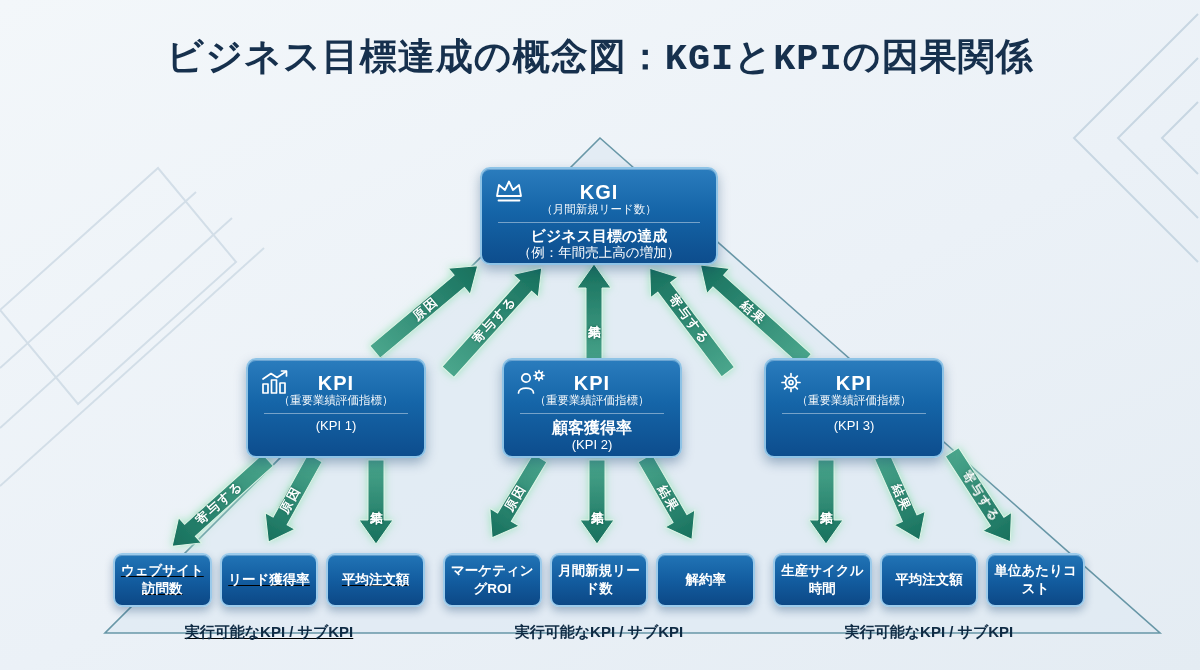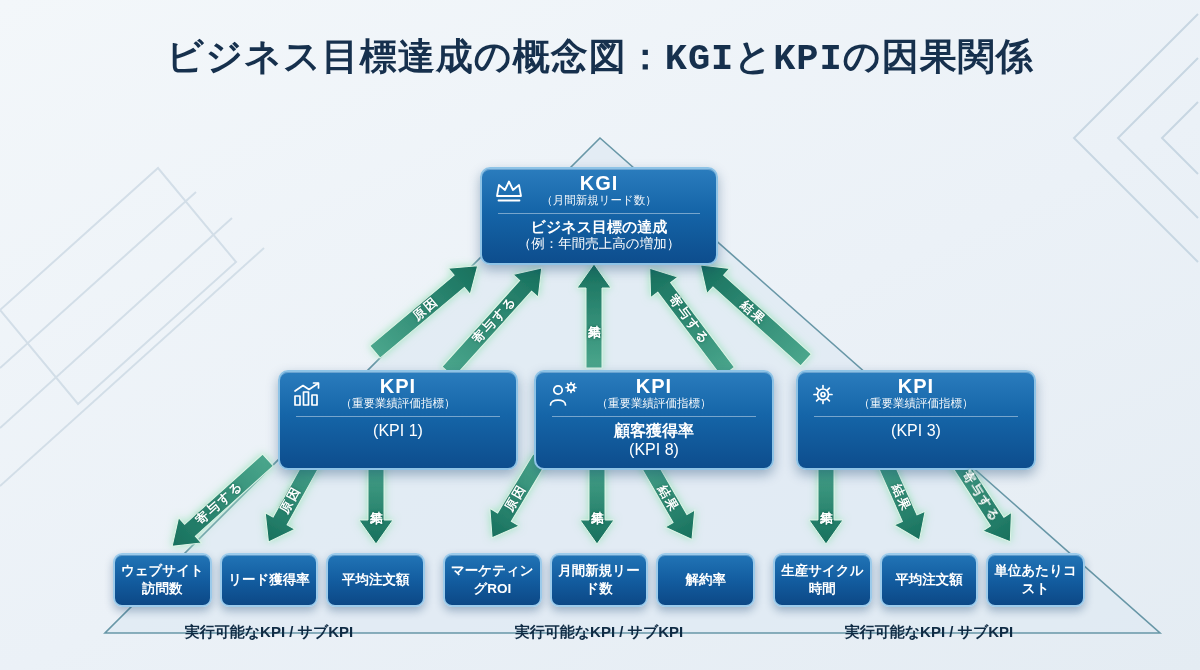--- a/index.html
+++ b/index.html
@@ -19,29 +19,29 @@
   svg.underlay { position:absolute; left:0; top:0; }
   
   .box {
     position:absolute; box-sizing:border-box;
     background:linear-gradient(180deg,#2a7cbd 0%,#1565a8 45%,#0d4d8d 100%);
     border:2px solid #8ec3e6; border-radius:10px;
     box-shadow:0 5px 12px rgba(15,60,105,.35), inset 0 1px 0 rgba(255,255,255,.3);
     color:#fff; text-align:center;
   }
   .kgi-box  { left:480px; top:167px; width:238px; height:98px; }
-  .kpi-box  { top:370px; width:240px; height:100px;margin-left:32px; }
+  .kpi-box  { top:358px; width:180px; height:100px; }
   .kpi-1 { left:246px; } .kpi-2 { left:502px; } .kpi-3 { left:764px; }
-  .box-head { position:relative; padding-top:4px; }
+  .box-head { position:relative; padding-top:13px; }
   .box-icon { position:absolute; left:11px; top:9px; width:32px; height:27px; }
   .box-title { font-size:20px; font-weight:800; letter-spacing:1px; line-height:1.05; }
   .box-sub   { font-size:11.5px; line-height:1.2; opacity:.96; }
   .box-divider { height:1px; background:rgba(255,255,255,.42); margin:5px 16px 4px; }
   .box-name { font-size:16px; font-weight:700; line-height:1.2; }
-  .box-num  { font-size:16px; line-height:1.2; }
+  .box-num  { font-size:13px; line-height:1.2; }
   
   .sub-group { position:absolute; top:553px; }
   .sub-row { display:flex; gap:8px; }
   .sub-box {
     box-sizing:border-box; width:100px; height:54px;
     background:linear-gradient(180deg,#2174b6 0%,#135da0 50%,#0c4886 100%);
     border:2px solid #9ccbeb; border-radius:9px;
     box-shadow:0 4px 9px rgba(15,60,105,.32), inset 0 1px 0 rgba(255,255,255,.28);
     color:#fff; font-size:13.5px; font-weight:700; line-height:1.3;
     display:flex; align-items:center; justify-content:center;
@@ -150,39 +150,39 @@
         <circle cx="11" cy="9" r="4.2"></circle>
         <path d="M3.5,24 C3.5,17.5 18.5,17.5 18.5,24"></path>
         <circle cx="24" cy="6.5" r="3"></circle>
         <path d="M24,1.5 V3 M24,10 V11.5 M19,6.5 H20.5 M27.5,6.5 H29 M20.5,3 l1,1 M26.5,9 l1,1 M27.5,3 l-1,1 M21.5,9 l-1,1"></path>
       </svg>
       <div class="box-title">KPI</div>
       <div class="box-sub">（重要業績評価指標）</div>
     </div>
     <div class="box-divider"></div>
     <div class="box-name">顧客獲得率</div>
-    <div class="box-num">(KPI 8)</div>
+    <div class="box-num">(KPI 2)</div>
   </div>
 
   <div class="box kpi-box kpi-3">
     <div class="box-head">
       <svg class="box-icon" viewBox="0 0 32 27" fill="none" stroke="#ffffff" stroke-width="1.7" stroke-linejoin="round" stroke-linecap="round">
         <circle cx="14" cy="13.5" r="5.5"></circle>
         <circle cx="14" cy="13.5" r="2"></circle>
         <path d="M14,4.5 V7 M14,20 V22.5 M5,13.5 H7.5 M20.5,13.5 H23
                  M7.6,7.1 l1.8,1.8 M18.6,18.1 l1.8,1.8 M20.4,7.1 l-1.8,1.8 M9.4,18.1 l-1.8,1.8"></path>
       </svg>
       <div class="box-title">KPI</div>
       <div class="box-sub">（重要業績評価指標）</div>
     </div>
     <div class="box-divider"></div>
     <div class="box-num">(KPI 3)</div>
   </div>
 
-  <div class="sub-group" style="left:113px; width:312px;">
+  <div class="sub-group" style="left:113px; width:312px;text-decoration:underline;">
     <div class="sub-row">
       <div class="sub-box">ウェブサイト訪問数</div>
       <div class="sub-box">リード獲得率</div>
       <div class="sub-box">平均注文額</div>
     </div>
     <div class="group-caption">実行可能なKPI / サブKPI</div>
   </div>
 
   <div class="sub-group" style="left:443px; width:312px;">
     <div class="sub-row">

